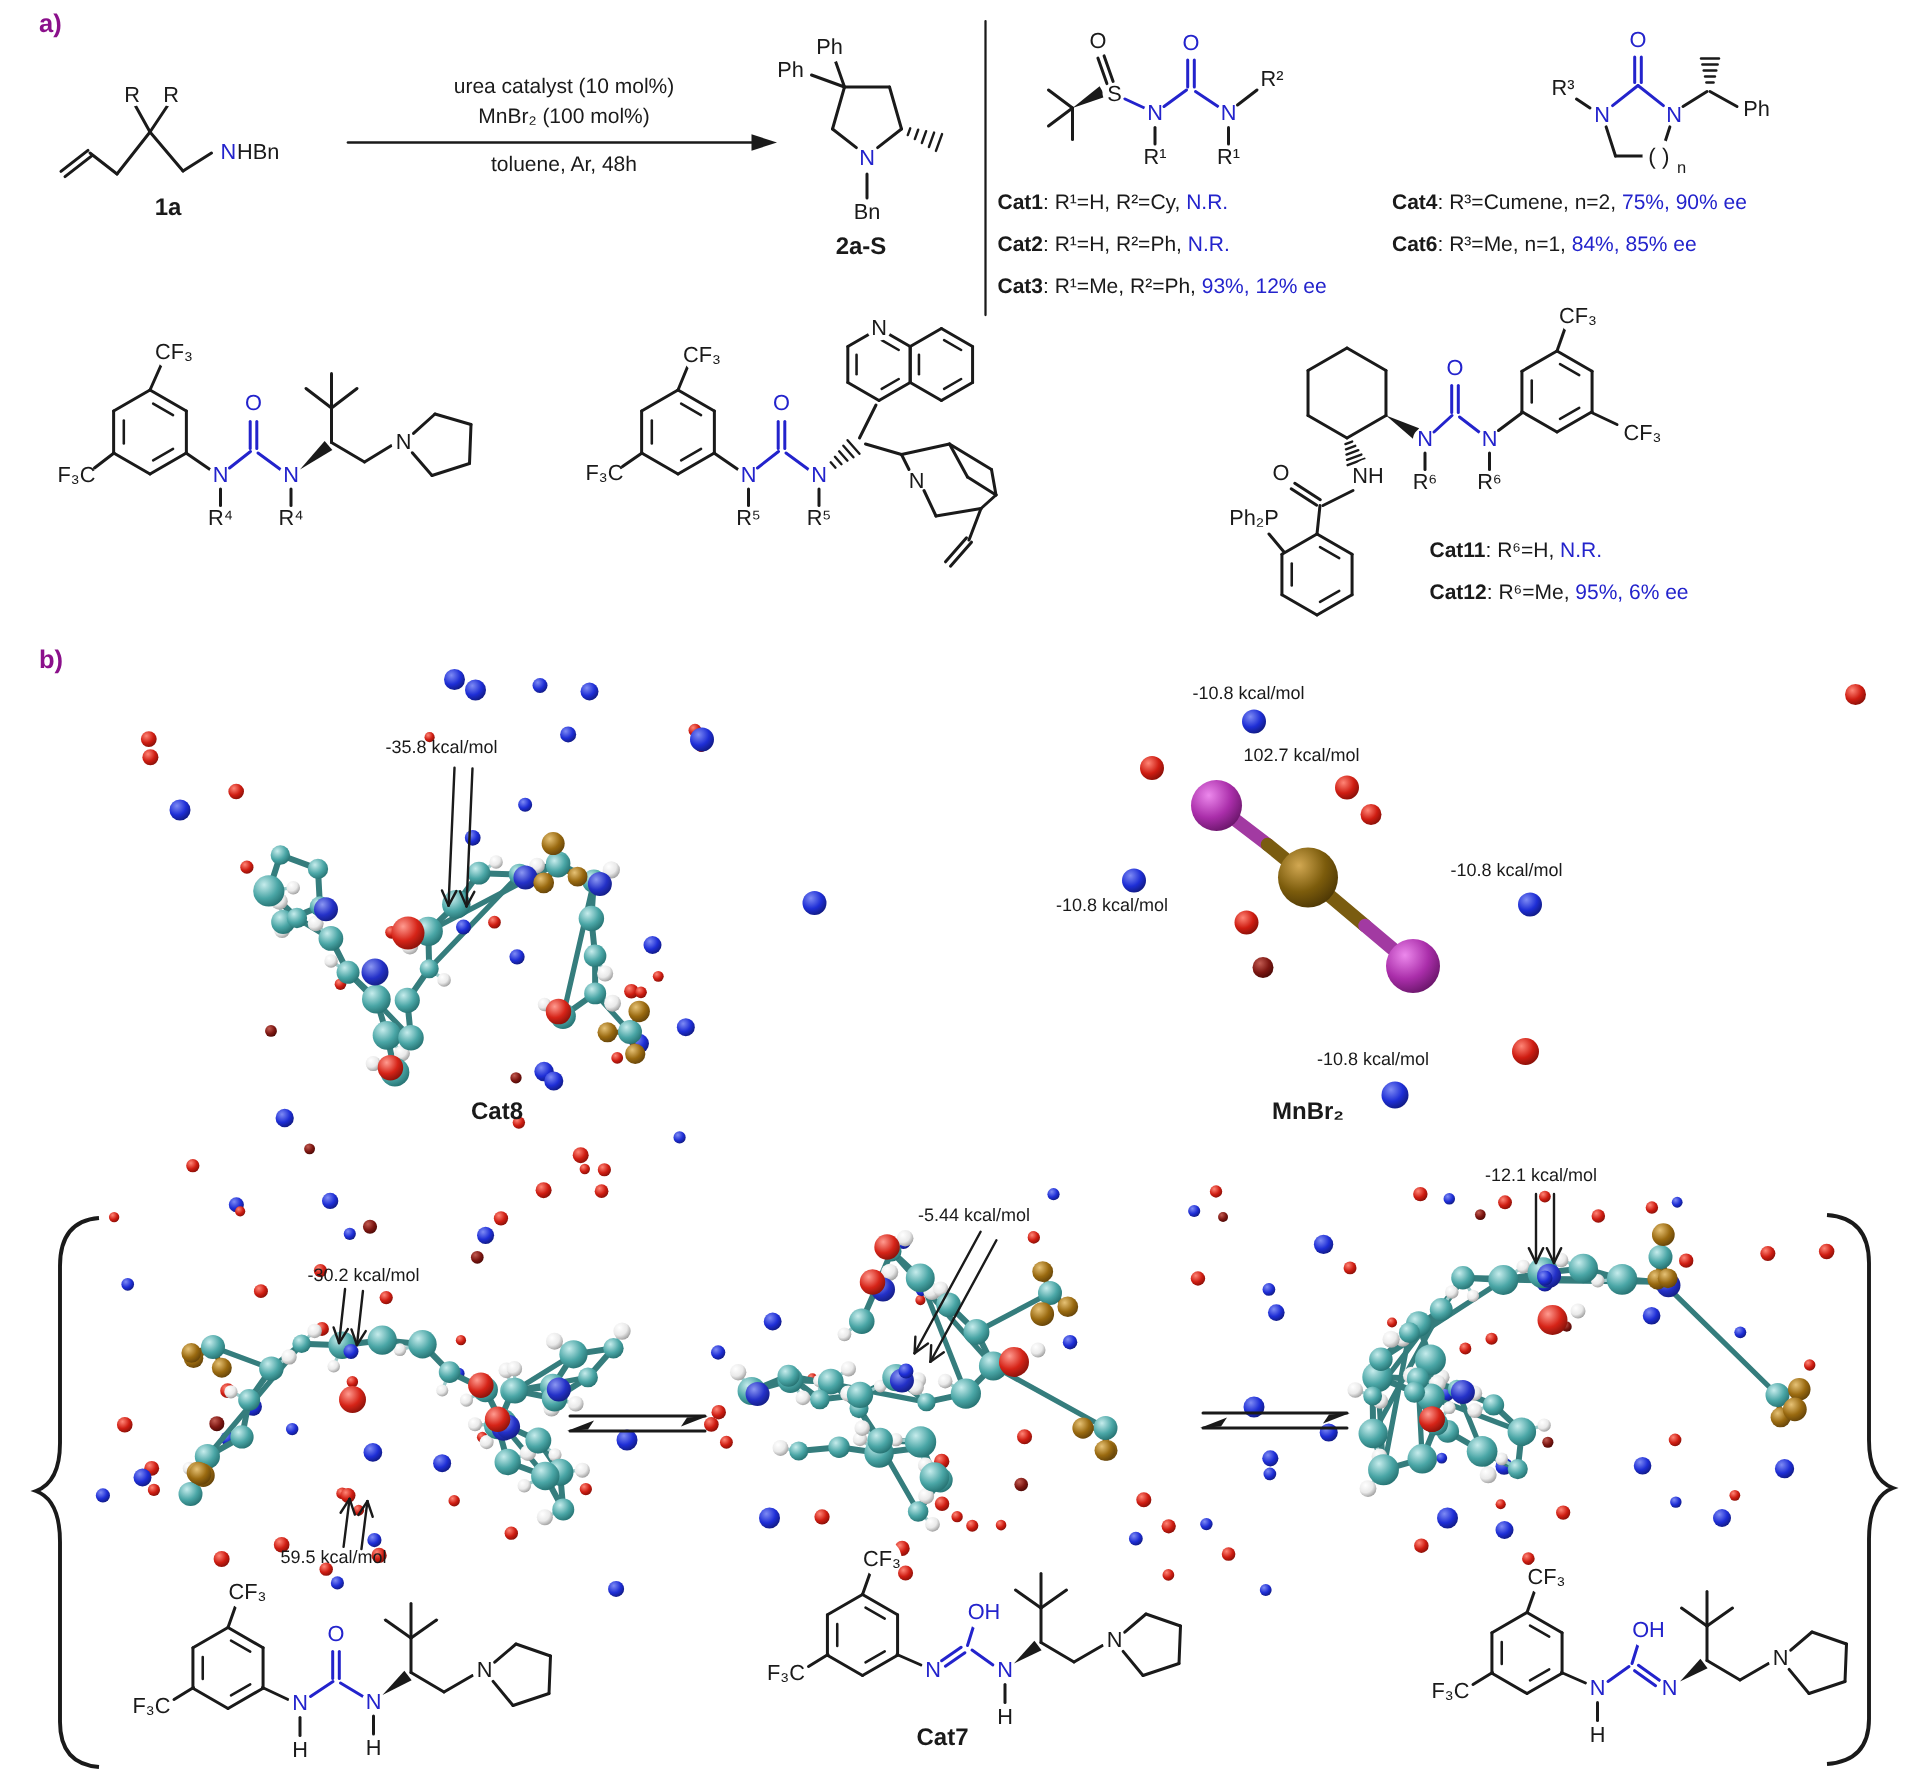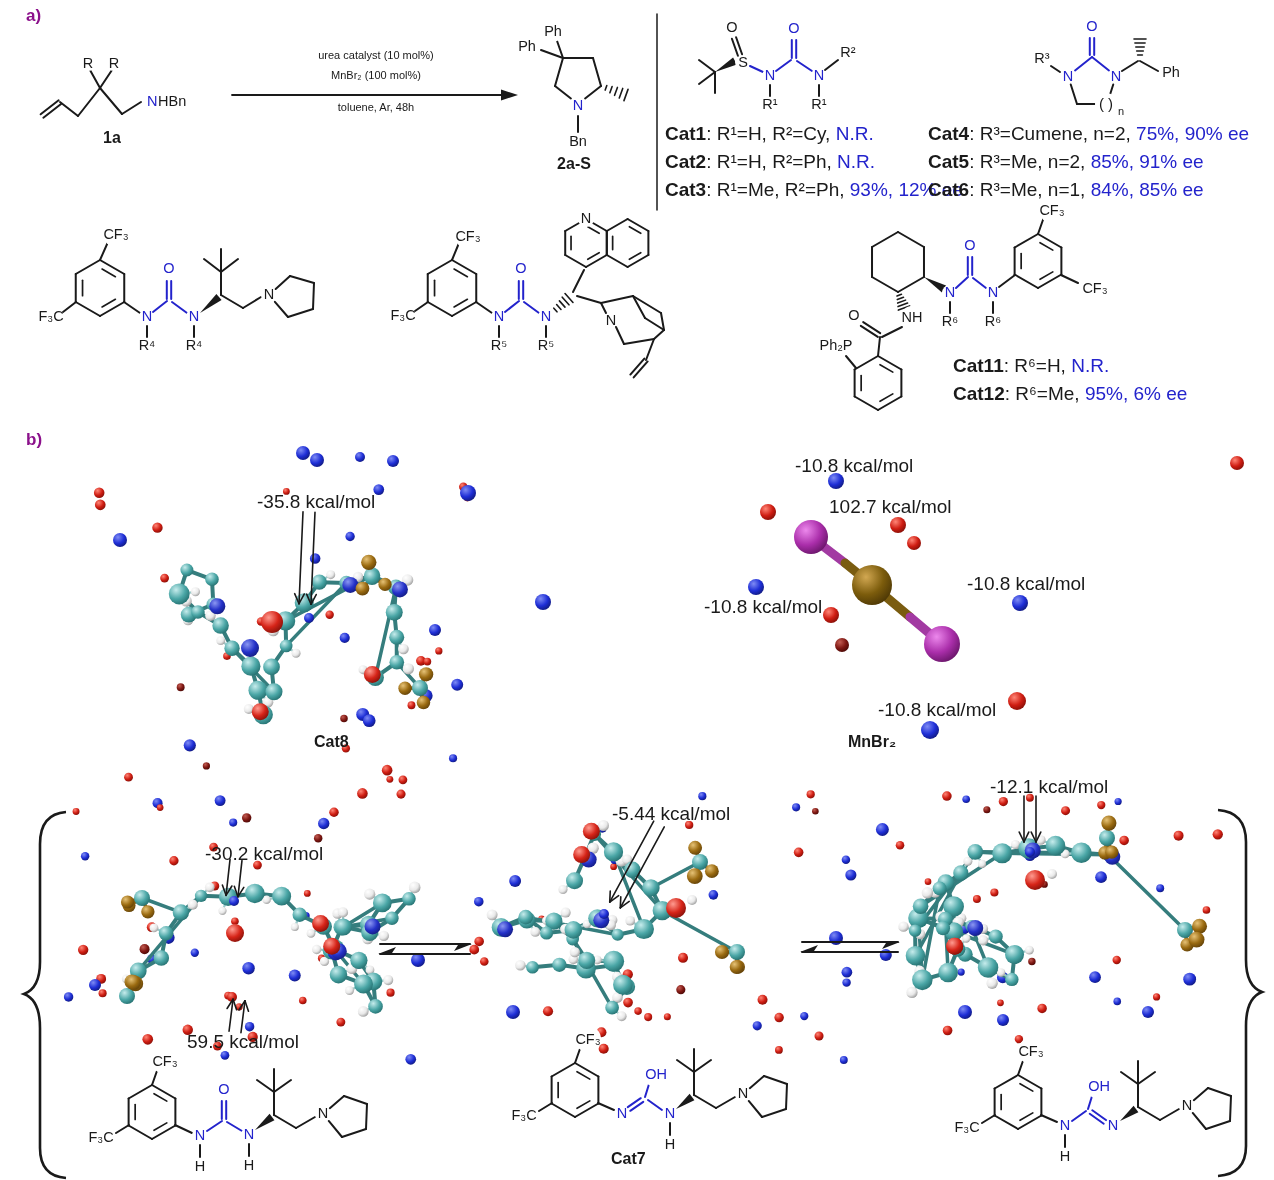--- a/index.html
+++ b/index.html
@@ -1,23 +1,23 @@
 <!DOCTYPE html>
 <html><head>
 <meta charset="utf-8">
 <style>
   html,body{margin:0;padding:0;background:#fff;}
   #fig{position:relative;width:1274px;height:1180px;background:#fff;overflow:hidden;
        font-family:"Liberation Sans","DejaVu Sans",sans-serif;color:#1a1a1a;}
   #art{position:absolute;left:0;top:0;width:1274px;height:1180px;}
   .plabel{position:absolute;font-weight:700;font-size:17px;color:#8b108b;white-space:nowrap;}
-  .cond{position:absolute;left:240px;width:272px;text-align:center;font-size:11px;white-space:nowrap;}
-  .lbl{position:absolute;font-size:19px;white-space:nowrap;}
+  .cond{position:absolute;left:240px;width:272px;text-align:center;font-size:14px;white-space:nowrap;}
+  .lbl{position:absolute;font-size:12px;white-space:nowrap;}
   .mlabel{position:absolute;font-size:16px;font-weight:700;white-space:nowrap;}
-  .entries{position:absolute;font-size:19px;line-height:28px;white-space:nowrap;}
+  .entries{position:absolute;font-size:14px;line-height:28px;white-space:nowrap;}
   .entry .nm{font-weight:700;}
   .blu{color:#2323cc;}
   svg text{font-family:"Liberation Sans","DejaVu Sans",sans-serif;}
 </style>
 </head>
 <body>
 
 <div id="fig">
   <svg id="art" viewBox="0 0 1274 1180">
       <defs>
@@ -1240,21 +1240,20 @@
   <div class="cond" style="top:101px">toluene, Ar, 48h</div>
 
   <div class="entries" style="left:665px;top:120px">
     <div class="entry"><span class="nm">Cat1</span><span>: R¹=H, R²=Cy, </span><span class="blu">N.R.</span></div>
     <div class="entry"><span class="nm">Cat2</span><span>: R¹=H, R²=Ph, </span><span class="blu">N.R.</span></div>
     <div class="entry"><span class="nm">Cat3</span><span>: R¹=Me, R²=Ph, </span><span class="blu">93%, 12% ee</span></div>
   </div>
 
   <div class="entries" style="left:928px;top:120px">
     <div class="entry"><span class="nm">Cat4</span><span>: R³=Cumene, n=2, </span><span class="blu">75%, 90% ee</span></div>
-    <div class="entry"><span class="nm">Cat5</span><span>: R³=Me, n=2, </span><span class="blu">85%, 91% ee</span></div>
     <div class="entry"><span class="nm">Cat6</span><span>: R³=Me, n=1, </span><span class="blu">84%, 85% ee</span></div>
   </div>
 
 
 
   <div class="entries" style="left:953px;top:352px">
     <div class="entry"><span class="nm">Cat11</span><span>: R⁶=H, </span><span class="blu">N.R.</span></div>
     <div class="entry"><span class="nm">Cat12</span><span>: R⁶=Me, </span><span class="blu">95%, 6% ee</span></div>
   </div>
 

